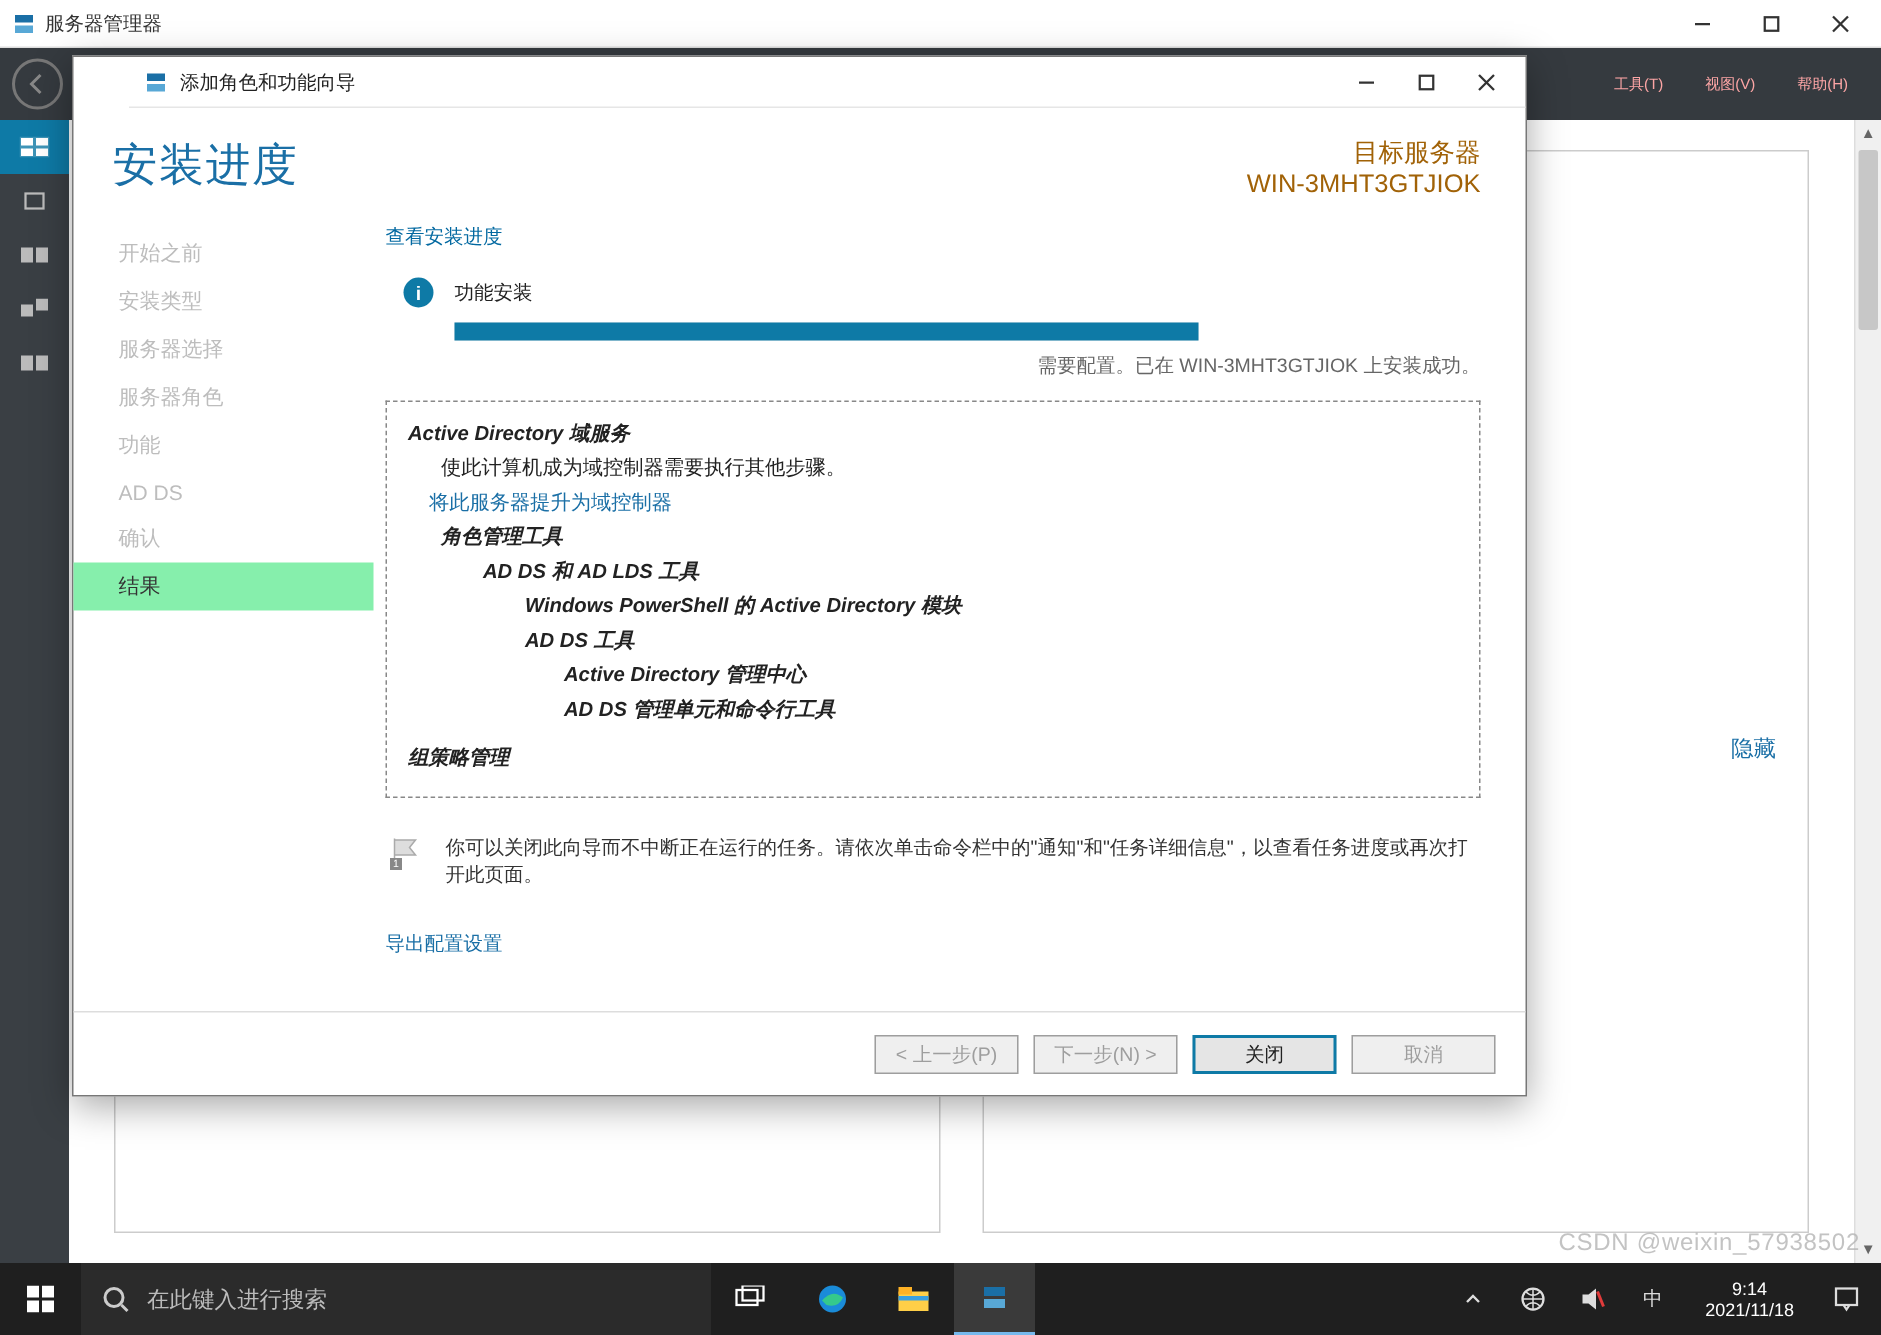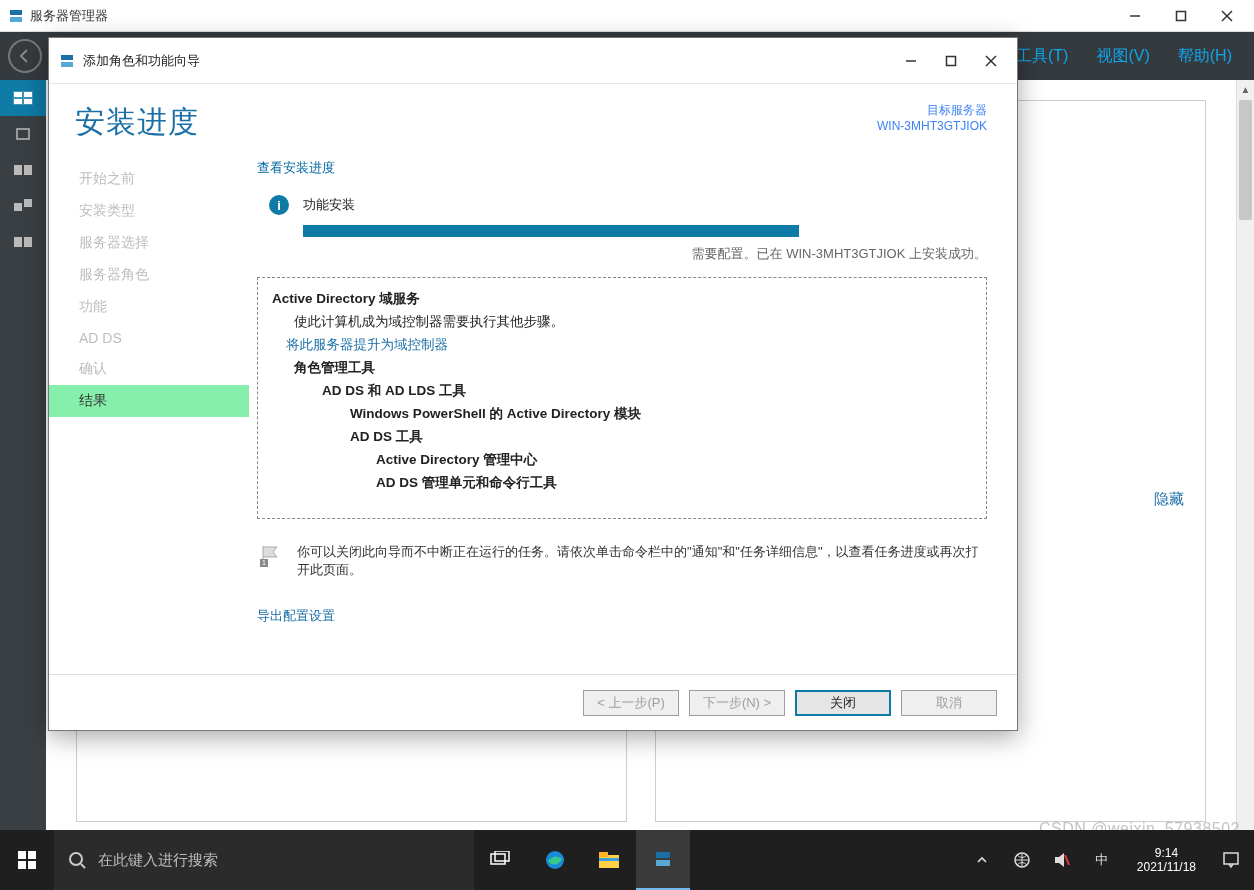--- a/index.html
+++ b/index.html
@@ -31,21 +31,21 @@
     color: #fff;
     display: flex;
     align-items: center;
     padding: 0 8px;
   }
   .back-btn{
     width:34px;height:34px;border:2px solid #777;border-radius:50%;
     display:flex;align-items:center;justify-content:center;color:#888;margin-right:8px;
   }
   .outer-menubar .spacer{flex:1;}
-  .outer-menubar .menu-item{padding:0 14px;color:#0ea5e9;font-size:16px;}
+  .outer-menubar .menu-item{padding:0 14px;color:#fca5a5;font-size:10px;}
   .outer-body{
     position:absolute; top:80px; left:0; right:0; bottom:48px;
     background:#fff;
   }
   .left-strip{
     position:absolute; left:0; top:0; width:46px; bottom:0;
     background:#3a3f44;
     display:flex; flex-direction:column; align-items:center; padding-top:0;
   }
   .left-strip .dash-icon{
@@ -73,32 +73,33 @@
   .wizard{
     position:absolute;
     left:48px; top:37px;
     width:970px; height:694px;
     background:#fff;
     border:1px solid #777;
     box-shadow:0 6px 24px rgba(0,0,0,0.35);
     display:flex; flex-direction:column;
   }
   .wiz-title{
-    height:46px; display:flex; align-items:center; padding:0 6px 0 10px;
+    height:34px; display:flex; align-items:center; padding:0 6px 0 10px;
     border-bottom:1px solid #e6e6e6;
+    margin-left:37px;
   }
   .wiz-title .t{flex:1; display:flex; align-items:center; gap:8px;}
   .wiz-title .win-btn{width:40px;height:30px;}
   .wiz-header{
     display:flex; align-items:flex-start; padding:18px 30px 6px 26px;
   }
   .wiz-header h1{
     margin:0; font-weight:400; font-size:30px; color:#1a6fa6; flex:1; letter-spacing:1px;
   }
-  .wiz-header .target{ text-align:right; font-size:12px; color:#3b82f6;}
+  .wiz-header .target{ text-align:right; font-size:17px; color:#a16207;}
   .wiz-body{flex:1; display:flex; min-height:0;}
   .wiz-nav{
     width:200px; padding:14px 0 0 0;
   }
   .wiz-nav .step{
     padding:7px 16px 7px 30px; font-size:14px; color:#bdbdbd;
   }
   .wiz-nav .step.active{ background:#86efac; color:#333;}
   .wiz-content{
     flex:1; padding:10px 30px 0 8px; display:flex; flex-direction:column; min-height:0;
@@ -110,41 +111,41 @@
     display:flex;align-items:center;justify-content:center;font-weight:700;font-size:13px;
   }
   .status-text{font-size:13px;}
   .progress{ margin:10px 0 8px 46px; height:12px; background:#e6e6e6; position:relative; width:496px;}
   .progress .bar{position:absolute;left:0;top:0;bottom:0;width:100%;background:#0e7aa6;}
   .need-config{margin-left:46px; color:#666; font-size:13px; margin-bottom:14px;text-align:right;}
   .details-box{
     border:1px dashed #888; padding:10px 14px 14px 14px; overflow:auto; font-size:13.5px;
     line-height:1.7;
   }
-  .details-box b{font-weight:700;}
+  .details-box b{font-weight:700;font-style:italic;}
   .details-box .link{color:#1a6fa6; padding-left:14px;}
   .ind1{padding-left:22px;} .ind2{padding-left:50px;} .ind3{padding-left:78px;}
   .ind4{padding-left:104px;}
   .hint-row{display:flex; gap:16px; margin-top:24px; align-items:flex-start;}
   .flag-icon{width:26px;height:26px;color:#aaa;}
   .hint-text{font-size:13px; color:#333;}
   .export-link{color:#1a6fa6; font-size:13px; margin-top:28px;}
   .wiz-footer{
     height:56px; border-top:1px solid #ddd; display:flex; align-items:center; justify-content:flex-end;
     gap:10px; padding:0 20px;
   }
   .btn{
     min-width:96px; height:26px; border:1px solid #9e9e9e; background:#efefef;
     font-size:13px; display:flex;align-items:center;justify-content:center; padding:0 12px;
   }
   .btn.disabled{color:#9e9e9e;}
   .btn.primary{border:2px solid #0e7aa6; background:#e5e5e5;}
   
   .taskbar{
-    position:absolute; left:0; right:0; bottom:0; height:60px;
+    position:absolute; left:0; right:0; bottom:0; height:48px;
     background:#1f1f1f; color:#fff; display:flex; align-items:stretch;
   }
   .tb-btn{width:54px; display:flex;align-items:center;justify-content:center;}
   .tb-btn.start{width:54px;}
   .tb-search{
     flex:0 0 420px; background:#2b2b2b; display:flex;align-items:center;gap:12px;
     padding-left:14px; color:#bbb; font-size:15px;
   }
   .tb-right{margin-left:auto; display:flex; align-items:center; gap:14px; padding-right:10px;}
   .tb-icon{display:flex;align-items:center;justify-content:center;width:26px;height:48px;color:#ddd;}
@@ -318,20 +319,21 @@
         <div><b>Active Directory 域服务</b></div>
         <div class="ind1">使此计算机成为域控制器需要执行其他步骤。</div>
         <div class="link ind1">将此服务器提升为域控制器</div>
         <div class="ind1"><b>角色管理工具</b></div>
         <div class="ind2"><b>AD DS 和 AD LDS 工具</b></div>
         <div class="ind3"><b>Windows PowerShell 的 Active Directory 模块</b></div>
         <div class="ind3"><b>AD DS 工具</b></div>
         <div class="ind4"><b>Active Directory 管理中心</b></div>
         <div class="ind4"><b>AD DS 管理单元和命令行工具</b></div>
         <div style="height:10px"></div>
+        <div><b>组策略管理</b></div>
       </div>
 
       <div class="hint-row">
         <svg class="flag-icon" width="26" height="26">
           <path d="M6 3 L6 23 M6 4 L20 4 L16 9 L20 14 L6 14" fill="#ddd" stroke="#aaa" stroke-width="1"></path>
           <rect x="3" y="16" width="8" height="8" fill="#888"></rect>
             <text x="7" y="22" font-size="7" fill="#fff" text-anchor="middle">1</text>
         </svg>
         <div class="hint-text">你可以关闭此向导而不中断正在运行的任务。请依次单击命令栏中的"通知"和"任务详细信息"，以查看任务进度或再次打开此页面。</div>
       </div>

